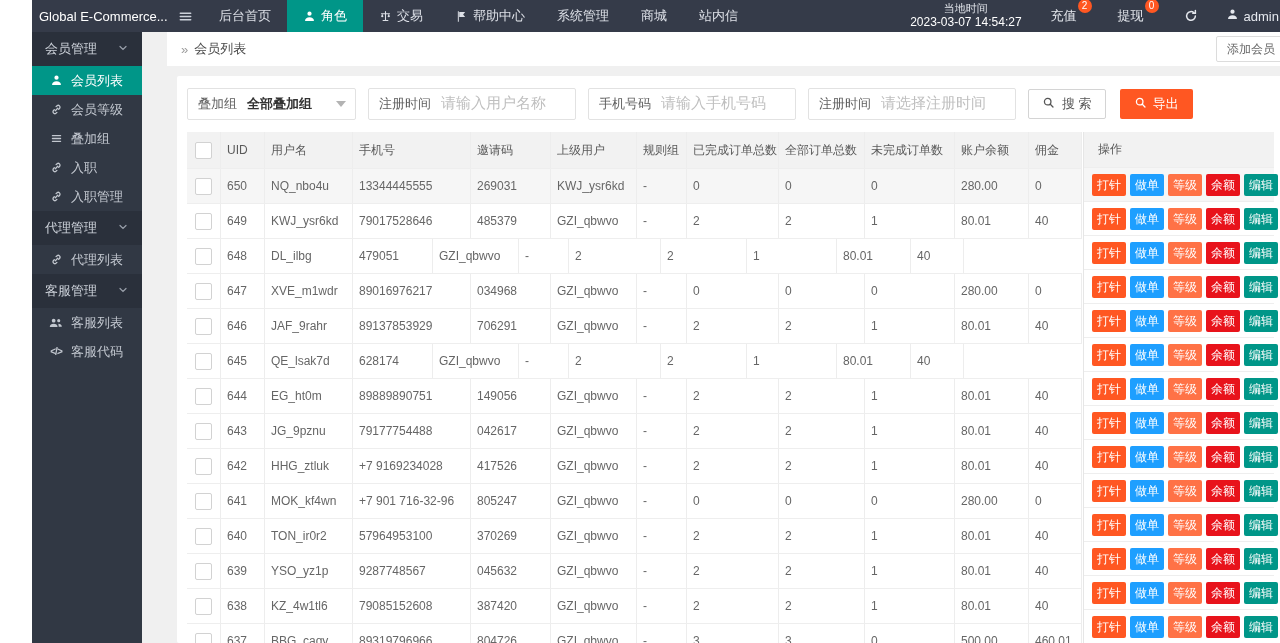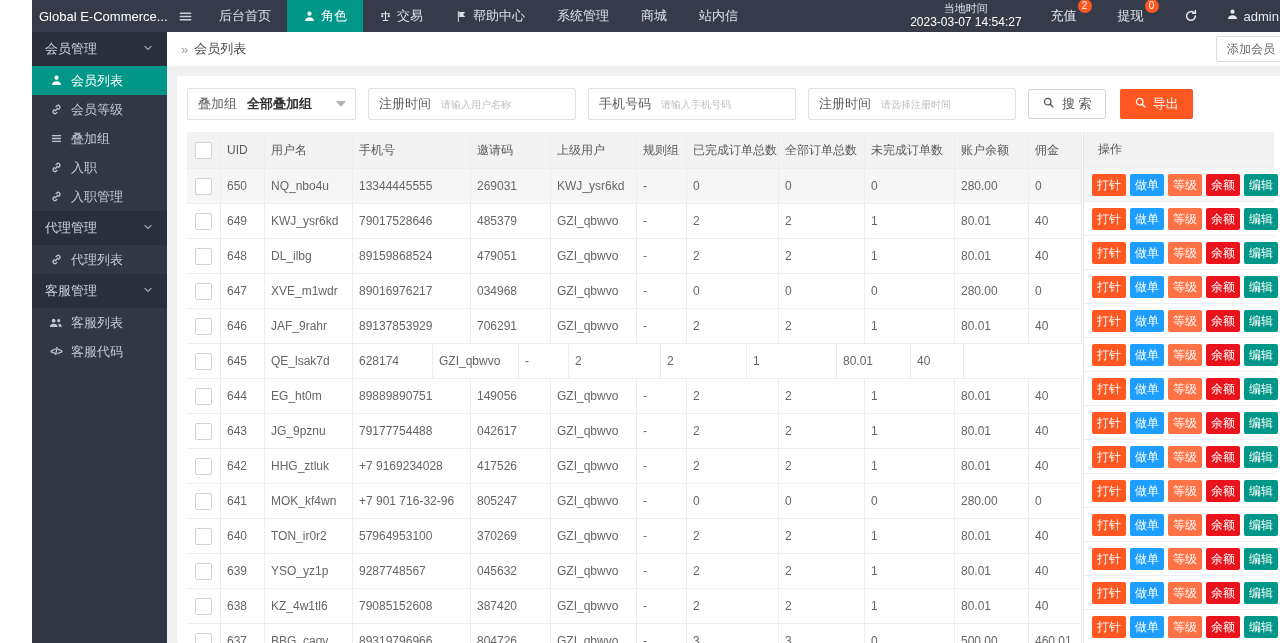--- a/index.html
+++ b/index.html
@@ -19,21 +19,21 @@
   .time-label{font-size:11px;color:#dfe2e8;}
   .time-value{font-size:12px;color:#fff;}
   .top-link{position:relative;font-size:13px;padding:0 13px;cursor:pointer;display:flex;align-items:flex-start;}
   .badge{display:inline-block;min-width:10px;height:14px;padding:0 2px;margin-left:1px;transform:translateY(-8px);
          background:var(--orange,#FF5722);border-radius:8px;color:#fff;font-size:10px;line-height:14px;text-align:center;}
   .refresh{padding:0 12px;display:flex;align-items:center;cursor:pointer;color:#e5e8ee;}
   .user{display:flex;align-items:center;gap:5px;padding:0 16px;font-size:13px;cursor:pointer;}
   .icon{display:inline-flex;align-items:center;justify-content:center;line-height:0;}
   .code-ic{font-size:10px;font-weight:bold;letter-spacing:-1px;line-height:1;}
   
-  .sidebar{position:absolute;top:32px;left:0;bottom:0;width:135px;background:var(--sidebar,#313844);overflow:hidden;z-index:5;text-align:right;}
+  .sidebar{position:absolute;top:32px;left:0;bottom:0;width:110px;background:var(--sidebar,#313844);overflow:hidden;z-index:5;text-align:right;}
   .sgroup-header{height:34px;display:flex;align-items:center;padding:0 13px;background:#2a303b;
                  color:#cdd2da;font-size:13px;cursor:pointer;}
   .sgroup-header .chev{margin-left:auto;color:#9aa0ab;}
   .s-item{height:29px;display:flex;align-items:center;gap:8px;padding-left:17px;color:#c3c8d0;font-size:13px;cursor:pointer;white-space:nowrap;}
   .s-item .icon{width:14px;color:#c3c8d0;}
   .s-item.active{background:var(--teal,#009688);color:#fff;}
   .s-item.active .icon{color:#fff;}
   
   .main{position:absolute;left:135px;top:32px;right:0;bottom:0;background:#f0f0f0;overflow:hidden;}
   .bbar{height:34px;background:#fff;display:flex;align-items:center;padding:0 14px;}
@@ -44,21 +44,21 @@
   .content{box-sizing:border-box;height:calc(100% - 34px);padding:10px 28px 0 10px;}
   .card{box-sizing:border-box;background:#fff;height:100%;padding:10px 10px 0;border-radius:2px;}
   
   .filters{display:flex;align-items:center;gap:12px;margin:2px 0 12px;}
   .fgroup{display:flex;align-items:center;height:30px;border:1px solid #e2e2e2;border-radius:2px;background:#fff;cursor:pointer;}
   .flabel{padding:0 10px;font-size:13px;color:#5f5f5f;white-space:nowrap;}
   .fvalue{font-size:13px;color:#333;font-weight:bold;padding-right:24px;white-space:nowrap;}
   .fvalue.muted{color:#999;font-weight:normal;}
   .caret{width:0;height:0;border-left:5px solid transparent;border-right:5px solid transparent;
          border-top:6px solid #b3b3b3;margin-right:9px;}
-  .finput{border:none;outline:none;height:26px;width:126px;font-size:10px;color:#333;padding:0 8px 0 0;font-family:Liberation Serif, serif;}
+  .finput{border:none;outline:none;height:26px;width:126px;font-size:15px;color:#333;padding:0 8px 0 0;font-family:Liberation Mono, monospace;}
   .finput::placeholder{color:#bfbfbf;}
   .search-btn{display:flex;align-items:center;gap:7px;height:30px;padding:0 13px;background:#fff;border:1px solid #d4d4d4;
               border-radius:2px;font-size:13px;color:#555;cursor:pointer;font-family:inherit;}
   .export-btn{display:flex;align-items:center;gap:6px;height:30px;padding:0 14px;background:var(--orange,#FF5722);
               border:none;border-radius:2px;font-size:13px;color:#fff;cursor:pointer;margin-left:2px;font-family:inherit;}
   
   .table-wrap{display:flex;align-items:flex-start;}
   .tscroll{flex:1;overflow:hidden;}
   .ttable{width:895px;}
   .trow{display:flex;height:34px;align-items:stretch;border-bottom:1px solid #eee;background:#fff;}
@@ -365,21 +365,20 @@
                   <div class="tcell" style="width:90px">1</div>
                   <div class="tcell" style="width:74px">80.01</div>
                   <div class="tcell" style="width:53px">40</div>
                 </div>
                 <div class="trow">
                   <div class="tcell center" style="width:34px">
                     <span class="cbox"></span>
                   </div>
                   <div class="tcell" style="width:44px">648</div>
                   <div class="tcell" style="width:88px">DL_ilbg</div>
-                  <div class="tcell" style="width:118px">89159868524</div>
                   <div class="tcell" style="width:80px">479051</div>
                   <div class="tcell" style="width:86px">GZI_qbwvo</div>
                   <div class="tcell" style="width:50px">-</div>
                   <div class="tcell" style="width:92px">2</div>
                   <div class="tcell" style="width:86px">2</div>
                   <div class="tcell" style="width:90px">1</div>
                   <div class="tcell" style="width:74px">80.01</div>
                   <div class="tcell" style="width:53px">40</div>
                 </div>
                 <div class="trow">

